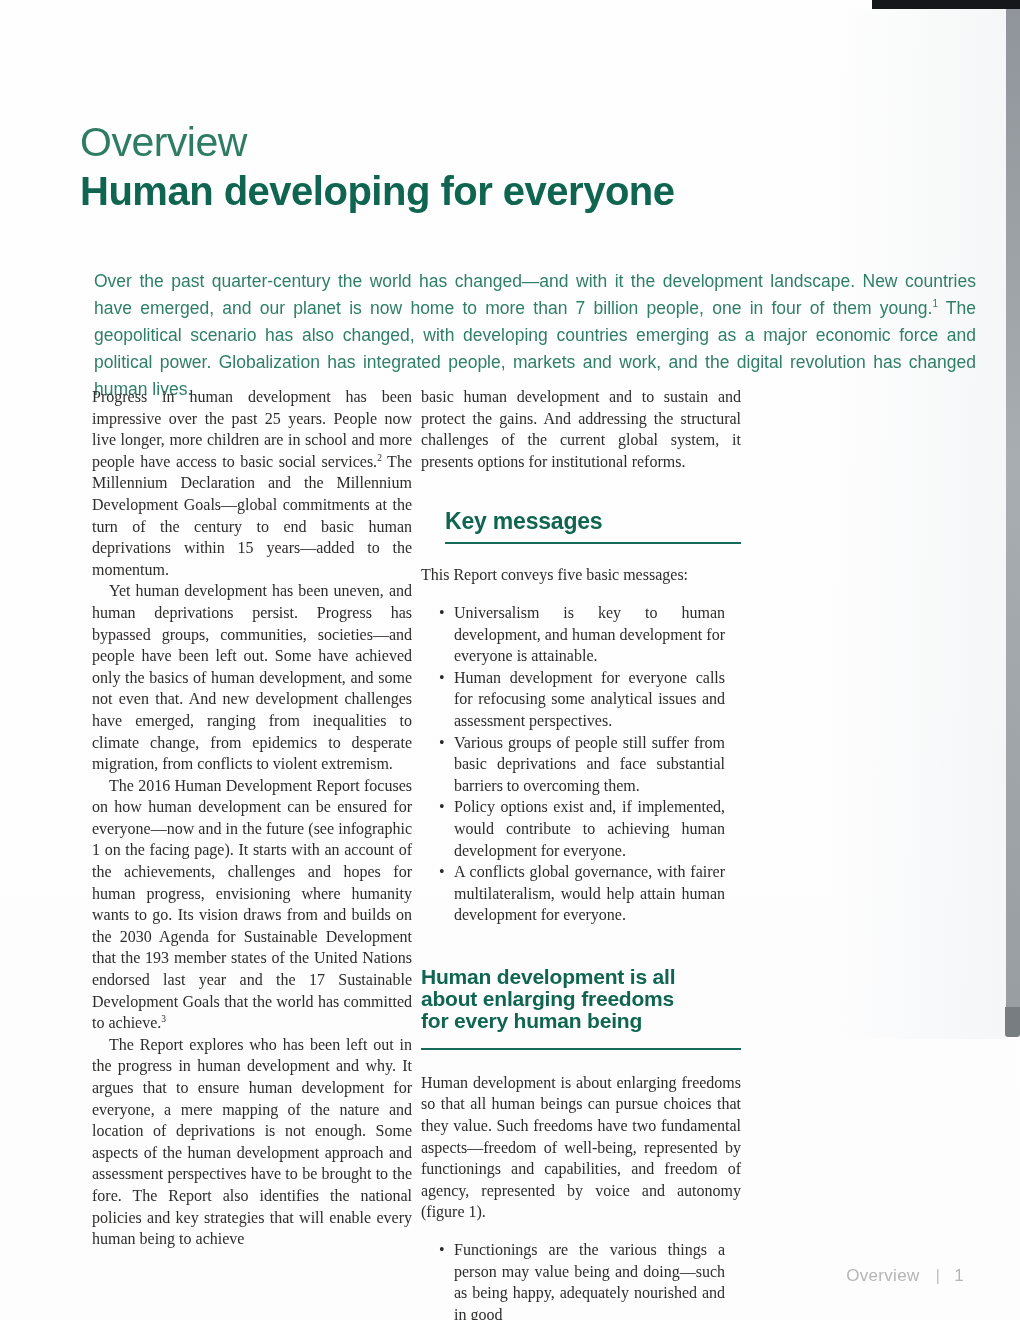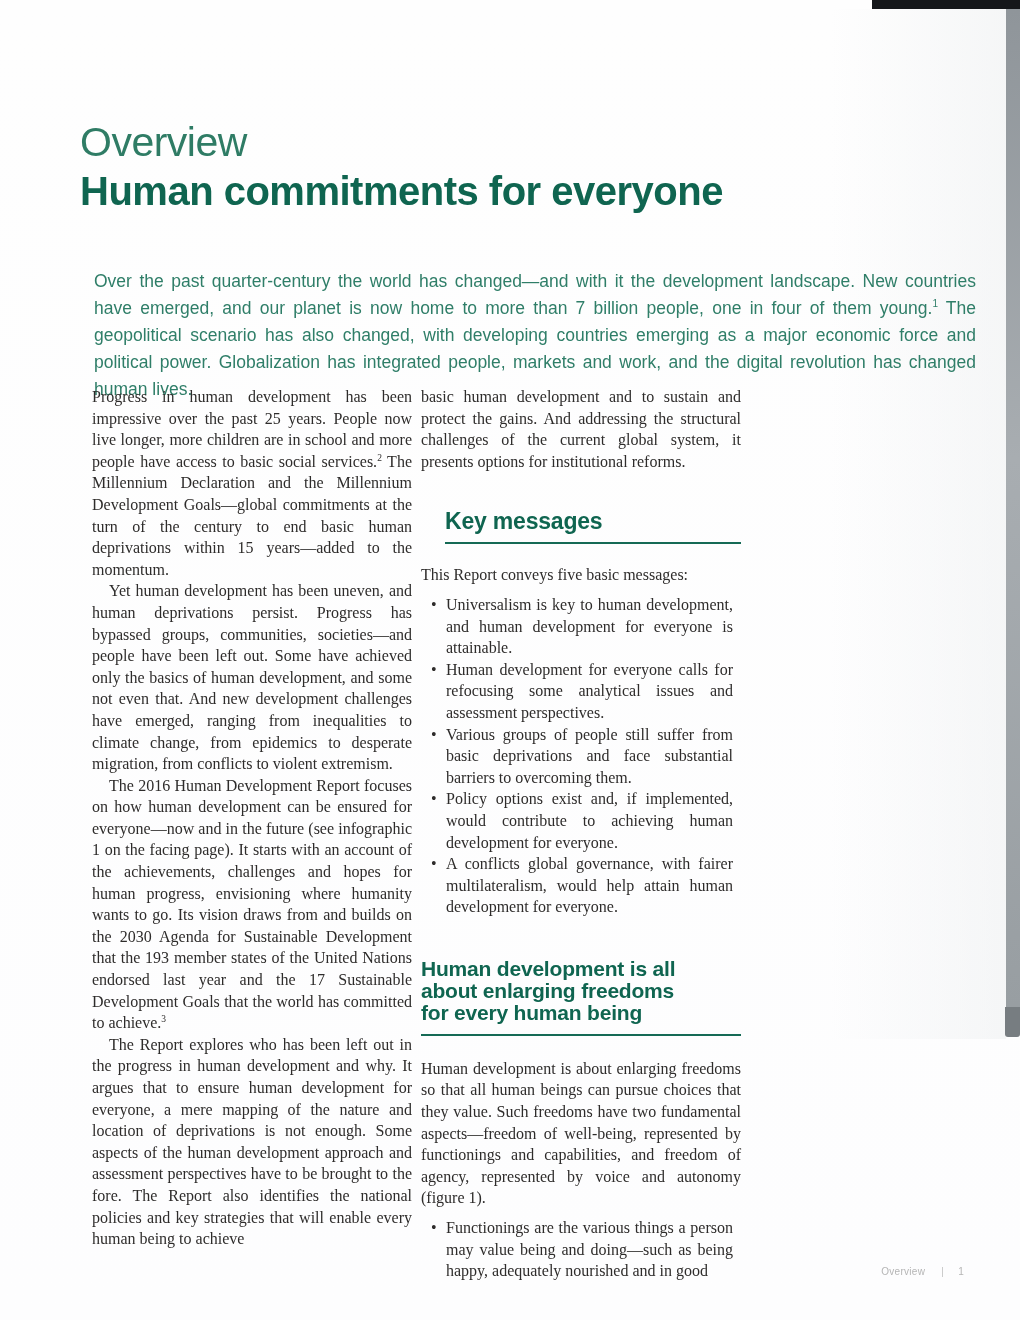--- a/index.html
+++ b/index.html
@@ -55,51 +55,51 @@
   sup.note{font-size:9.5px;line-height:0;vertical-align:super;}
 
   
   .sec-heading{
     font-family:"Liberation Sans", sans-serif;
     font-weight:700;color:#0f6550;letter-spacing:-0.2px;
     border-bottom:2px solid #156a55;
     margin:0;text-align:left;
   }
   .sec-heading.one-line{font-size:23px;line-height:24px;margin-top:37px;padding-bottom:9px;margin-left:24px;}
-  .sec-heading.multi-line{font-size:21px;line-height:22px;margin-top:40px;padding-bottom:10px;}
+  .sec-heading.multi-line{font-size:21px;line-height:22px;margin-top:40px;padding-bottom:16px;}
   .sec-heading .hline{display:block;}
   .lead{margin-top:20px !important;}
   .sec-para{margin-top:22px !important;}
 
   
-  ul.bullets{margin:8px;padding:0;list-style:none;}
+  ul.bullets{margin:16px;padding:0;list-style:none;}
   ul.bullets li{position:relative;padding-left:17px;text-align:justify;}
   ul.bullets li::before{content:"\2022";position:absolute;left:2px;top:0;}
 
   
   .footer{
     position:absolute;left:80px;right:56px;top:1266px;
     text-align:right;
     font-family:"Liberation Sans", sans-serif;
-    font-size:10px;color:#b5b5b5;letter-spacing:0.3px;
+    font-size:17px;color:#b5b5b5;letter-spacing:0.3px;
   }
   .footer .sep{margin:0 14px 0 16px;color:#c2c2c2;}
 </style>
 </head>
 <body>
 
 <div class="page">
 
   <div class="scan-wash"></div>
   <div class="artifact-top-bar"></div>
   <div class="artifact-side-bar"></div>
   <div class="artifact-side-tip"></div>
 
   <div class="eyebrow">Overview</div>
-  <div class="doc-title">Human commitments for everyone</div>
+  <div class="doc-title">Human developing for everyone</div>
 
   <p class="intro"><span>Over the past quarter-century the world has changed—and with it the development landscape. New countries have emerged, and our planet is now home to more than 7 billion people, one in four of them young.</span><sup>1</sup><span> The geopolitical scenario has also changed, with developing countries emerging as a major economic force and political power. Globalization has integrated people, markets and work, and the digital revolution has changed human lives.</span></p>
 
   <div class="columns">
 
     <div class="col">
       <p><span>Progress in human development has been impressive over the past 25 years. People now live longer, more children are in school and more people have access to basic social services.</span><sup class="note">2</sup><span> The Millennium Declaration and the Millennium Development Goals—global commitments at the turn of the century to end basic human deprivations within 15 years—added to the momentum.</span></p>
       <p class="indent">Yet human development has been uneven, and human deprivations persist. Progress has bypassed groups, communities, societies—and people have been left out. Some have achieved only the basics of human development, and some not even that. And new development challenges have emerged, ranging from inequalities to climate change, from epidemics to desperate migration, from conflicts to violent extremism.</p>
       <p class="indent"><span>The 2016 Human Development Report focuses on how human development can be ensured for everyone—now and in the future (see infographic 1 on the facing page). It starts with an account of the achievements, challenges and hopes for human progress, envisioning where humanity wants to go. Its vision draws from and builds on the 2030 Agenda for Sustainable Development that the 193 member states of the United Nations endorsed last year and the 17 Sustainable Development Goals that the world has committed to achieve.</span><sup class="note">3</sup></p>
       <p class="indent">The Report explores who has been left out in the progress in human development and why. It argues that to ensure human development for everyone, a mere mapping of the nature and location of deprivations is not enough. Some aspects of the human development approach and assessment perspectives have to be brought to the fore. The Report also identifies the national policies and key strategies that will enable every human being to achieve</p>

